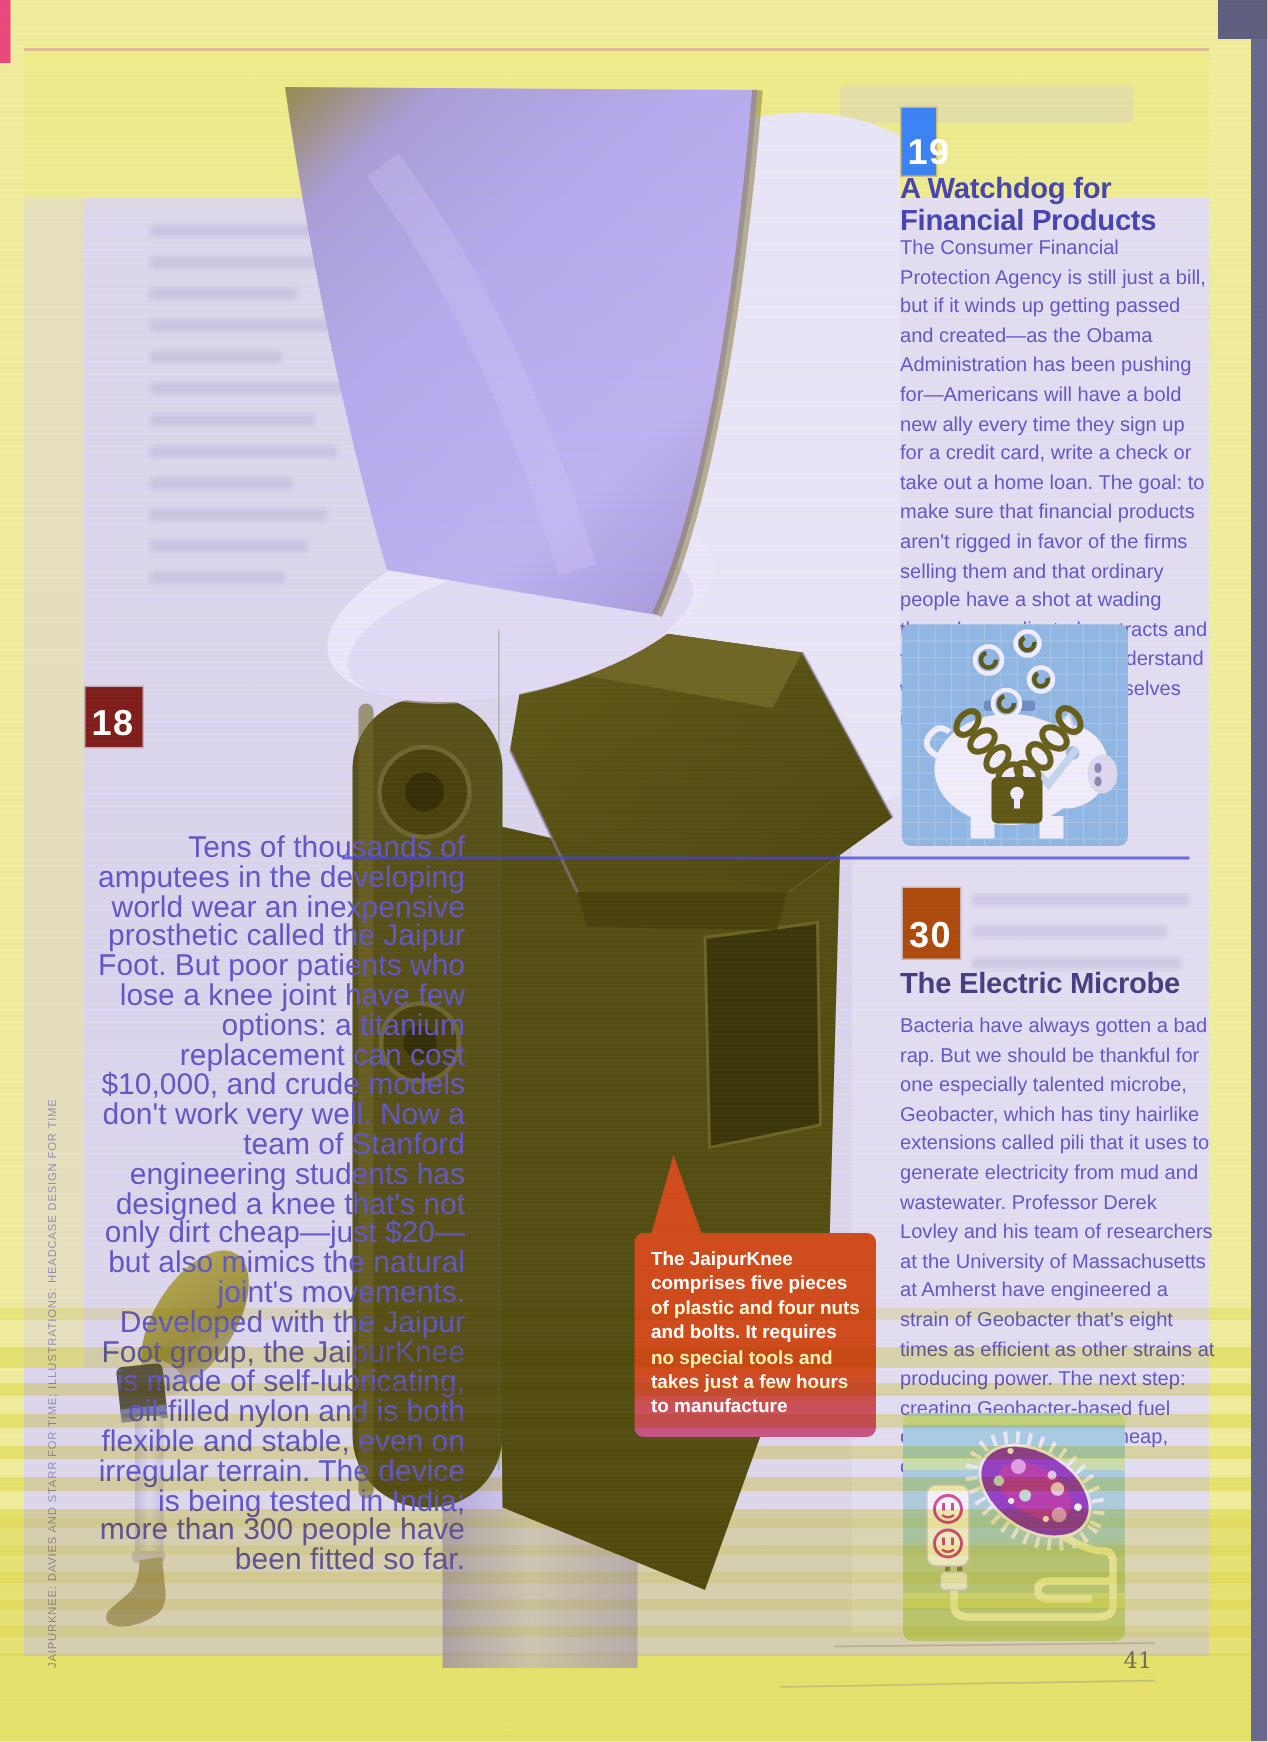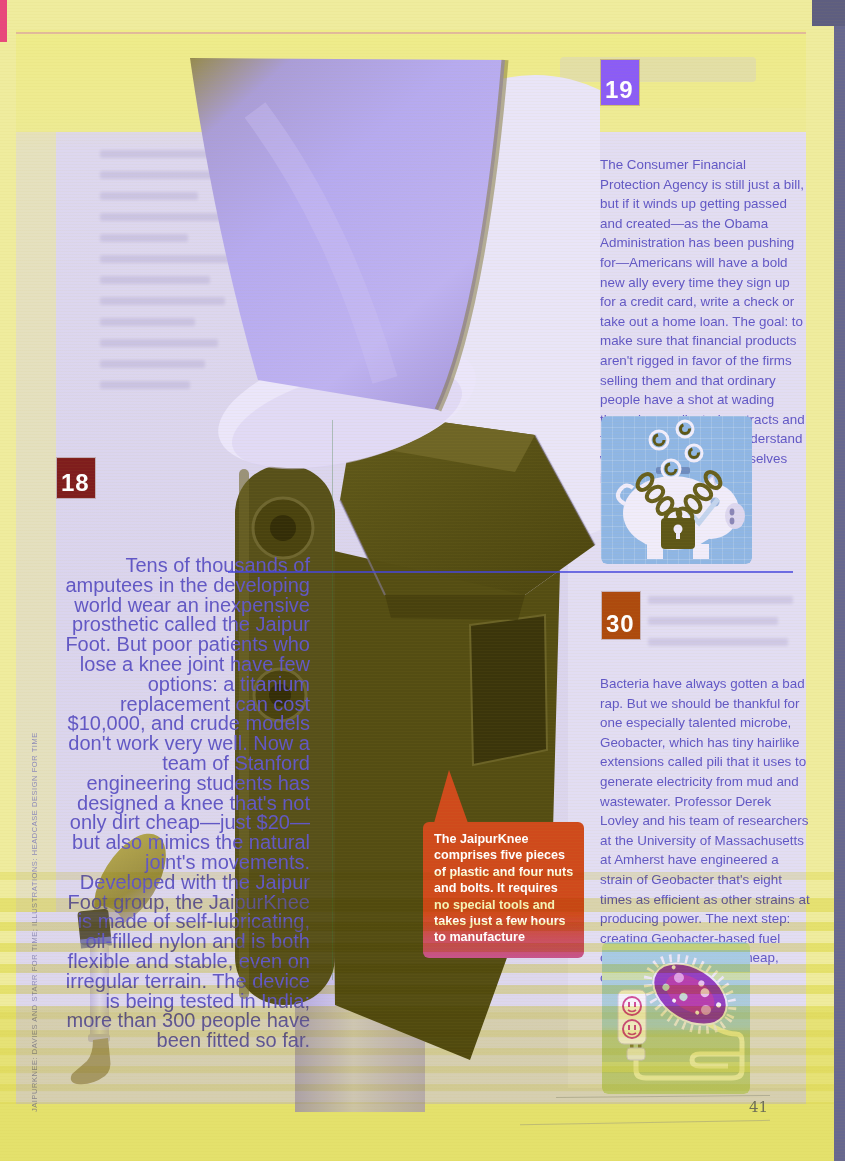--- a/index.html
+++ b/index.html
@@ -22,21 +22,21 @@
   .ghost-lines div { background:#a49ac8; opacity:.30; filter:blur(1.6px); height:8px; margin-bottom:13px; border-radius:2px; }
 
   svg.photo { position:absolute; z-index:5; }
   #main-photo { left:55px; top:50px; }
   #small-leg { left:66px; top:832px; z-index:6; }
 
   .badge { position:absolute; z-index:10; color:#fff; font-weight:bold; font-size:24px;
     display:flex; align-items:flex-end; padding:0 0 1px 4px; letter-spacing:1px;
     box-shadow:0 0 0 1px rgba(120,60,20,.25); }
   .badge-18 { left:57px; top:458px; width:38px; height:40px; background:#7f1d1d; }
-  .badge-19 { left:601px; top:60px;  width:38px; height:45px; background:#8b5cf6; }
+  .badge-19 { left:601px; top:72px;  width:23px; height:45px; background:#3b82f6; }
   .badge-20 { left:602px; top:592px; width:38px; height:47px; background:#ad4a0e; }
 
   .headline { position:absolute; z-index:10; font-weight:bold; line-height:1.08; letter-spacing:-.2px; }
   .h-18 { left:56px; top:501px; font-size:21px; color:#3e3c16; width:260px; }
   .h-19 { left:600px; top:116px; font-size:19.5px; color:#4644b2; width:178px; }
   .h-20 { left:600px; top:646px; font-size:19.5px; color:#453e82; width:225px; }
 
   .bodytext { position:absolute; z-index:10; color:#6157c6; }
   .b-18 { left:56px; top:556px; width:254px; font-size:20px; line-height:19.8px;text-align:right; }
   .b-19 { left:600px; top:155px; width:206px; font-size:13.4px; line-height:19.6px; }
@@ -179,20 +179,21 @@
   </svg>
 
   <div class="badge badge-18">
       <span>18</span>
     </div>
   <p class="bodytext b-18">Tens of thousands of amputees in the developing world wear an inexpensive prosthetic called the Jaipur Foot. But poor patients who lose a knee joint have few options: a titanium replacement can cost $10,000, and crude models don't work very well. Now a team of Stanford engineering students has designed a knee that's not only dirt cheap—just $20—but also mimics the natural joint's movements. Developed with the Jaipur Foot group, the JaipurKnee is made of self-lubricating, oil-filled nylon and is both flexible and stable, even on irregular terrain. The device is being tested in India; more than 300 people have been fitted so far.</p>
 
   <div class="badge badge-19">
       <span>19</span>
     </div>
+  <h2 class="headline h-19">A Watchdog for Financial Products</h2>
   <p class="bodytext b-19">The Consumer Financial Protection Agency is still just a bill, but if it winds up getting passed and created—as the Obama Administration has been pushing for—Americans will have a bold new ally every time they sign up for a credit card, write a check or take out a home loan. The goal: to make sure that financial products aren't rigged in favor of the firms selling them and that ordinary people have a shot at wading through complicated contracts and fee structures to really understand what they're getting themselves into.</p>
 
   <svg id="piggy" class="illus" width="151" height="148" viewBox="0 0 151 148">
     <defs>
       <pattern id="grid" width="11" height="11" patternUnits="userSpaceOnUse">
         <path d="M11 0H0V11" fill="none" stroke="rgba(255,255,255,.30)" stroke-width="1"></path>
       </pattern>
     </defs>
     <rect width="151" height="148" rx="6" fill="#8fb6e5"></rect>
     <rect width="151" height="148" rx="6" fill="url(#grid)"></rect>
@@ -231,20 +232,21 @@
       <circle cx="93" cy="37" r="8" fill="#8fb6e5" stroke="#f1edfc" stroke-width="3"></circle>
       <circle cx="93" cy="37" r="4.5" fill="none" stroke="#5e5718" stroke-width="3" stroke-dasharray="19 8"></circle>
       <circle cx="70" cy="53" r="9" fill="#8fb6e5" stroke="#f1edfc" stroke-width="3"></circle>
       <circle cx="70" cy="53" r="5" fill="none" stroke="#5e5718" stroke-width="3" stroke-dasharray="22 9"></circle>
     </g>
   </svg>
 
   <div class="badge badge-20">
       <span>30</span>
     </div>
+  <h2 class="headline h-20">The Electric Microbe</h2>
   <p class="bodytext b-20">Bacteria have always gotten a bad rap. But we should be thankful for one especially talented microbe, Geobacter, which has tiny hairlike extensions called pili that it uses to generate electricity from mud and wastewater. Professor Derek Lovley and his team of researchers at the University of Massachusetts at Amherst have engineered a strain of Geobacter that's eight times as efficient as other strains at producing power. The next step: creating Geobacter-based fuel cells that can generate cheap, clean electricity.</p>
 
   <svg id="microbe" class="illus" width="148" height="152" viewBox="0 0 148 152">
     <defs>
       <linearGradient id="mbg" x1="0" y1="0" x2="0" y2="1">
         <stop offset="0" stop-color="#a6cae8"></stop>
           <stop offset="0.55" stop-color="#aecbd8"></stop>
         <stop offset="0.62" stop-color="#bcca9a"></stop>
           <stop offset="1" stop-color="#c2cd8f"></stop>
       </linearGradient>

